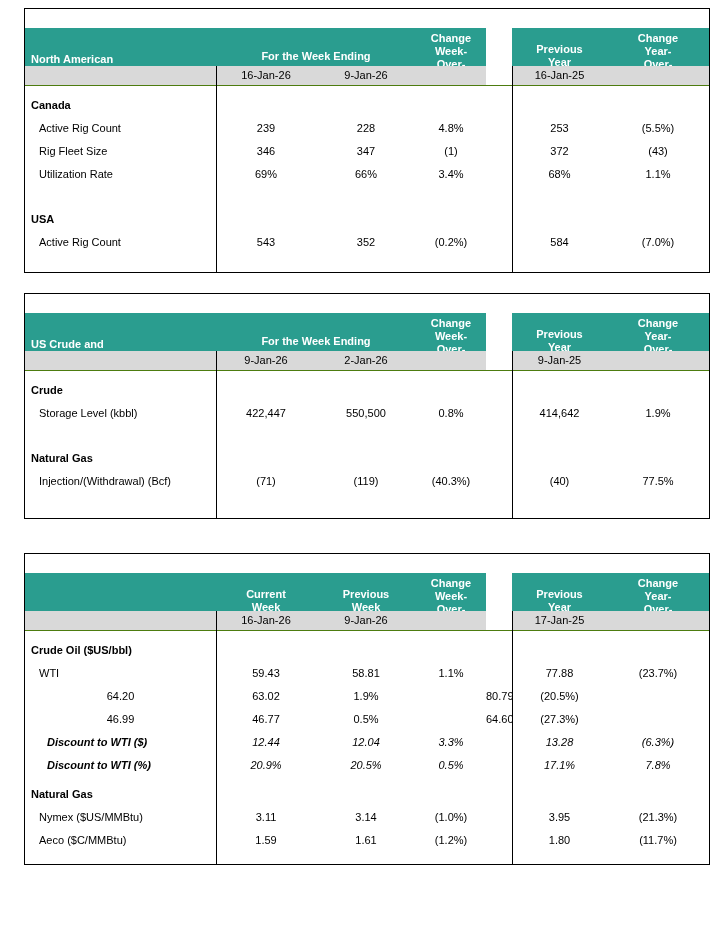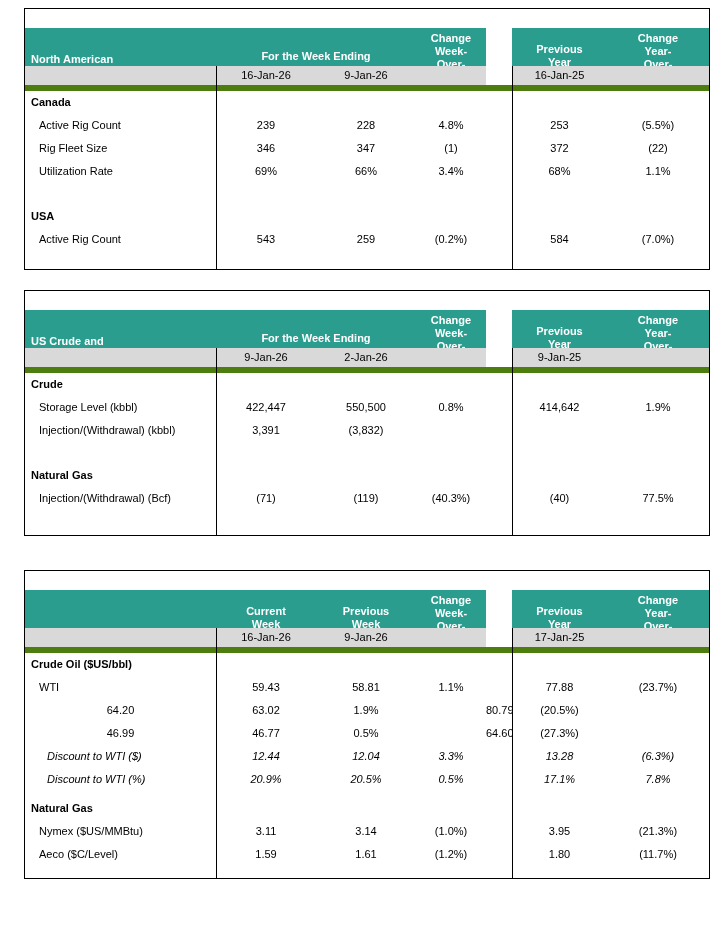--- a/index.html
+++ b/index.html
@@ -47,40 +47,40 @@
   .h-mid { align-items: center; }
   .h-bottom {
     align-items: flex-end;
     justify-content: flex-start;
     text-align: left;
     padding: 0 4px 5px 6px;
   }
   .hgap { background: #fff; }
 
   
-  .dates { height: 19px; border-bottom: 6px solid #4d7c0f; }
+  .dates { height: 19px; border-bottom: 1px solid #4d7c0f; }
   .dcell { line-height: 19px; text-align: center; background: #fff; }
   .dgray { background: var(--subhead, #D9D9D9); }
 
   
-  .tbody { }
+  .tbody { padding-top: 8px; }
   .pb18 { padding-bottom: 18px; }
   .pb25 { padding-bottom: 25px; }
   .pb12 { padding-bottom: 12px; }
 
   .trow { min-height: 23px; line-height: 23px; }
   .trow.blank { min-height: 22px; height: 22px; }
   .trow.gap { min-height: 6px; height: 6px; }
   .cell { overflow: hidden; }
   .lbl { text-align: left; }
   .val { text-align: center; }
   .section .lbl { font-weight: bold; padding-left: 6px; }
   .data .lbl { padding-left: 14px; }
   .italic { font-style: italic; }
-  .italic .lbl { padding-left: 22px; }
+  .italic .lbl { padding-left: 22px; font-weight: bold; }
 
   
   .vline {
     position: absolute;
     top: 57px;
     bottom: 0;
     width: 1px;
     background: #000;
   }
   .v1 { left: 191px; }
@@ -136,21 +136,21 @@
           <div class="cell val">253</div>
           <div class="cell val">(5.5%)</div>
         </div>
         <div class="trow grid data">
           <div class="cell lbl">Rig Fleet Size</div>
           <div class="cell val">346</div>
           <div class="cell val">347</div>
           <div class="cell val">(1)</div>
           <div class="cell val"></div>
           <div class="cell val">372</div>
-          <div class="cell val">(22)</div>
+          <div class="cell val">(43)</div>
         </div>
         <div class="trow grid data">
           <div class="cell lbl">Utilization Rate</div>
           <div class="cell val">69%</div>
           <div class="cell val">66%</div>
           <div class="cell val">3.4%</div>
           <div class="cell val"></div>
           <div class="cell val">68%</div>
           <div class="cell val">1.1%</div>
         </div>
@@ -160,21 +160,21 @@
           <div class="cell val"></div>
           <div class="cell val"></div>
           <div class="cell val"></div>
           <div class="cell val"></div>
           <div class="cell val"></div>
           <div class="cell val"></div>
         </div>
         <div class="trow grid data">
           <div class="cell lbl">Active Rig Count</div>
           <div class="cell val">543</div>
-          <div class="cell val">259</div>
+          <div class="cell val">352</div>
           <div class="cell val">(0.2%)</div>
           <div class="cell val"></div>
           <div class="cell val">584</div>
           <div class="cell val">(7.0%)</div>
         </div>
       </div>
     <div class="vline v1"></div>
     <div class="vline v2"></div>
   </section>
 
@@ -216,29 +216,20 @@
         </div>
         <div class="trow grid data">
           <div class="cell lbl">Storage Level (kbbl)</div>
           <div class="cell val">422,447</div>
           <div class="cell val">550,500</div>
           <div class="cell val">0.8%</div>
           <div class="cell val"></div>
           <div class="cell val">414,642</div>
           <div class="cell val">1.9%</div>
         </div>
-        <div class="trow grid data">
-          <div class="cell lbl">Injection/(Withdrawal) (kbbl)</div>
-          <div class="cell val">3,391</div>
-          <div class="cell val">(3,832)</div>
-          <div class="cell val"></div>
-          <div class="cell val"></div>
-          <div class="cell val"></div>
-          <div class="cell val"></div>
-        </div>
         <div class="trow grid blank"></div>
         <div class="trow grid section">
           <div class="cell lbl">Natural Gas</div>
           <div class="cell val"></div>
           <div class="cell val"></div>
           <div class="cell val"></div>
           <div class="cell val"></div>
           <div class="cell val"></div>
           <div class="cell val"></div>
         </div>
@@ -350,21 +341,21 @@
         <div class="trow grid data">
           <div class="cell lbl">Nymex ($US/MMBtu)</div>
           <div class="cell val">3.11</div>
           <div class="cell val">3.14</div>
           <div class="cell val">(1.0%)</div>
           <div class="cell val"></div>
           <div class="cell val">3.95</div>
           <div class="cell val">(21.3%)</div>
         </div>
         <div class="trow grid data">
-          <div class="cell lbl">Aeco ($C/Level)</div>
+          <div class="cell lbl">Aeco ($C/MMBtu)</div>
           <div class="cell val">1.59</div>
           <div class="cell val">1.61</div>
           <div class="cell val">(1.2%)</div>
           <div class="cell val"></div>
           <div class="cell val">1.80</div>
           <div class="cell val">(11.7%)</div>
         </div>
       </div>
     <div class="vline v1"></div>
     <div class="vline v2"></div>

